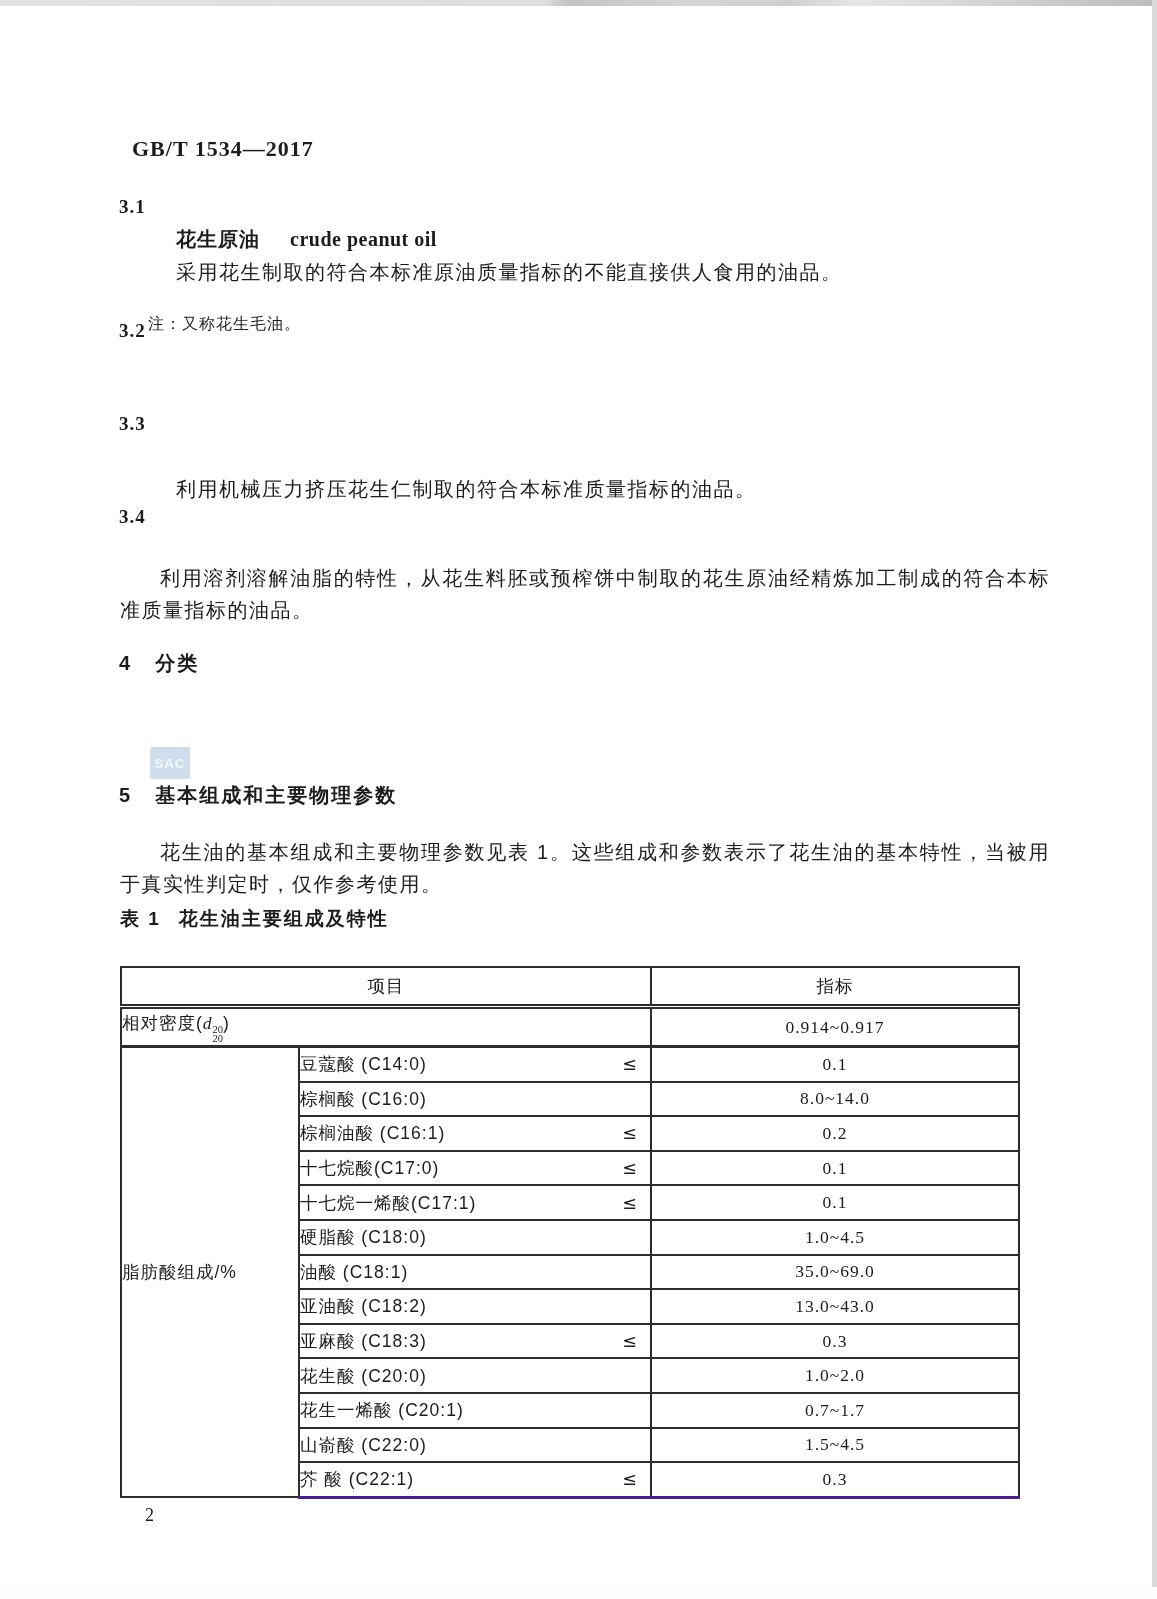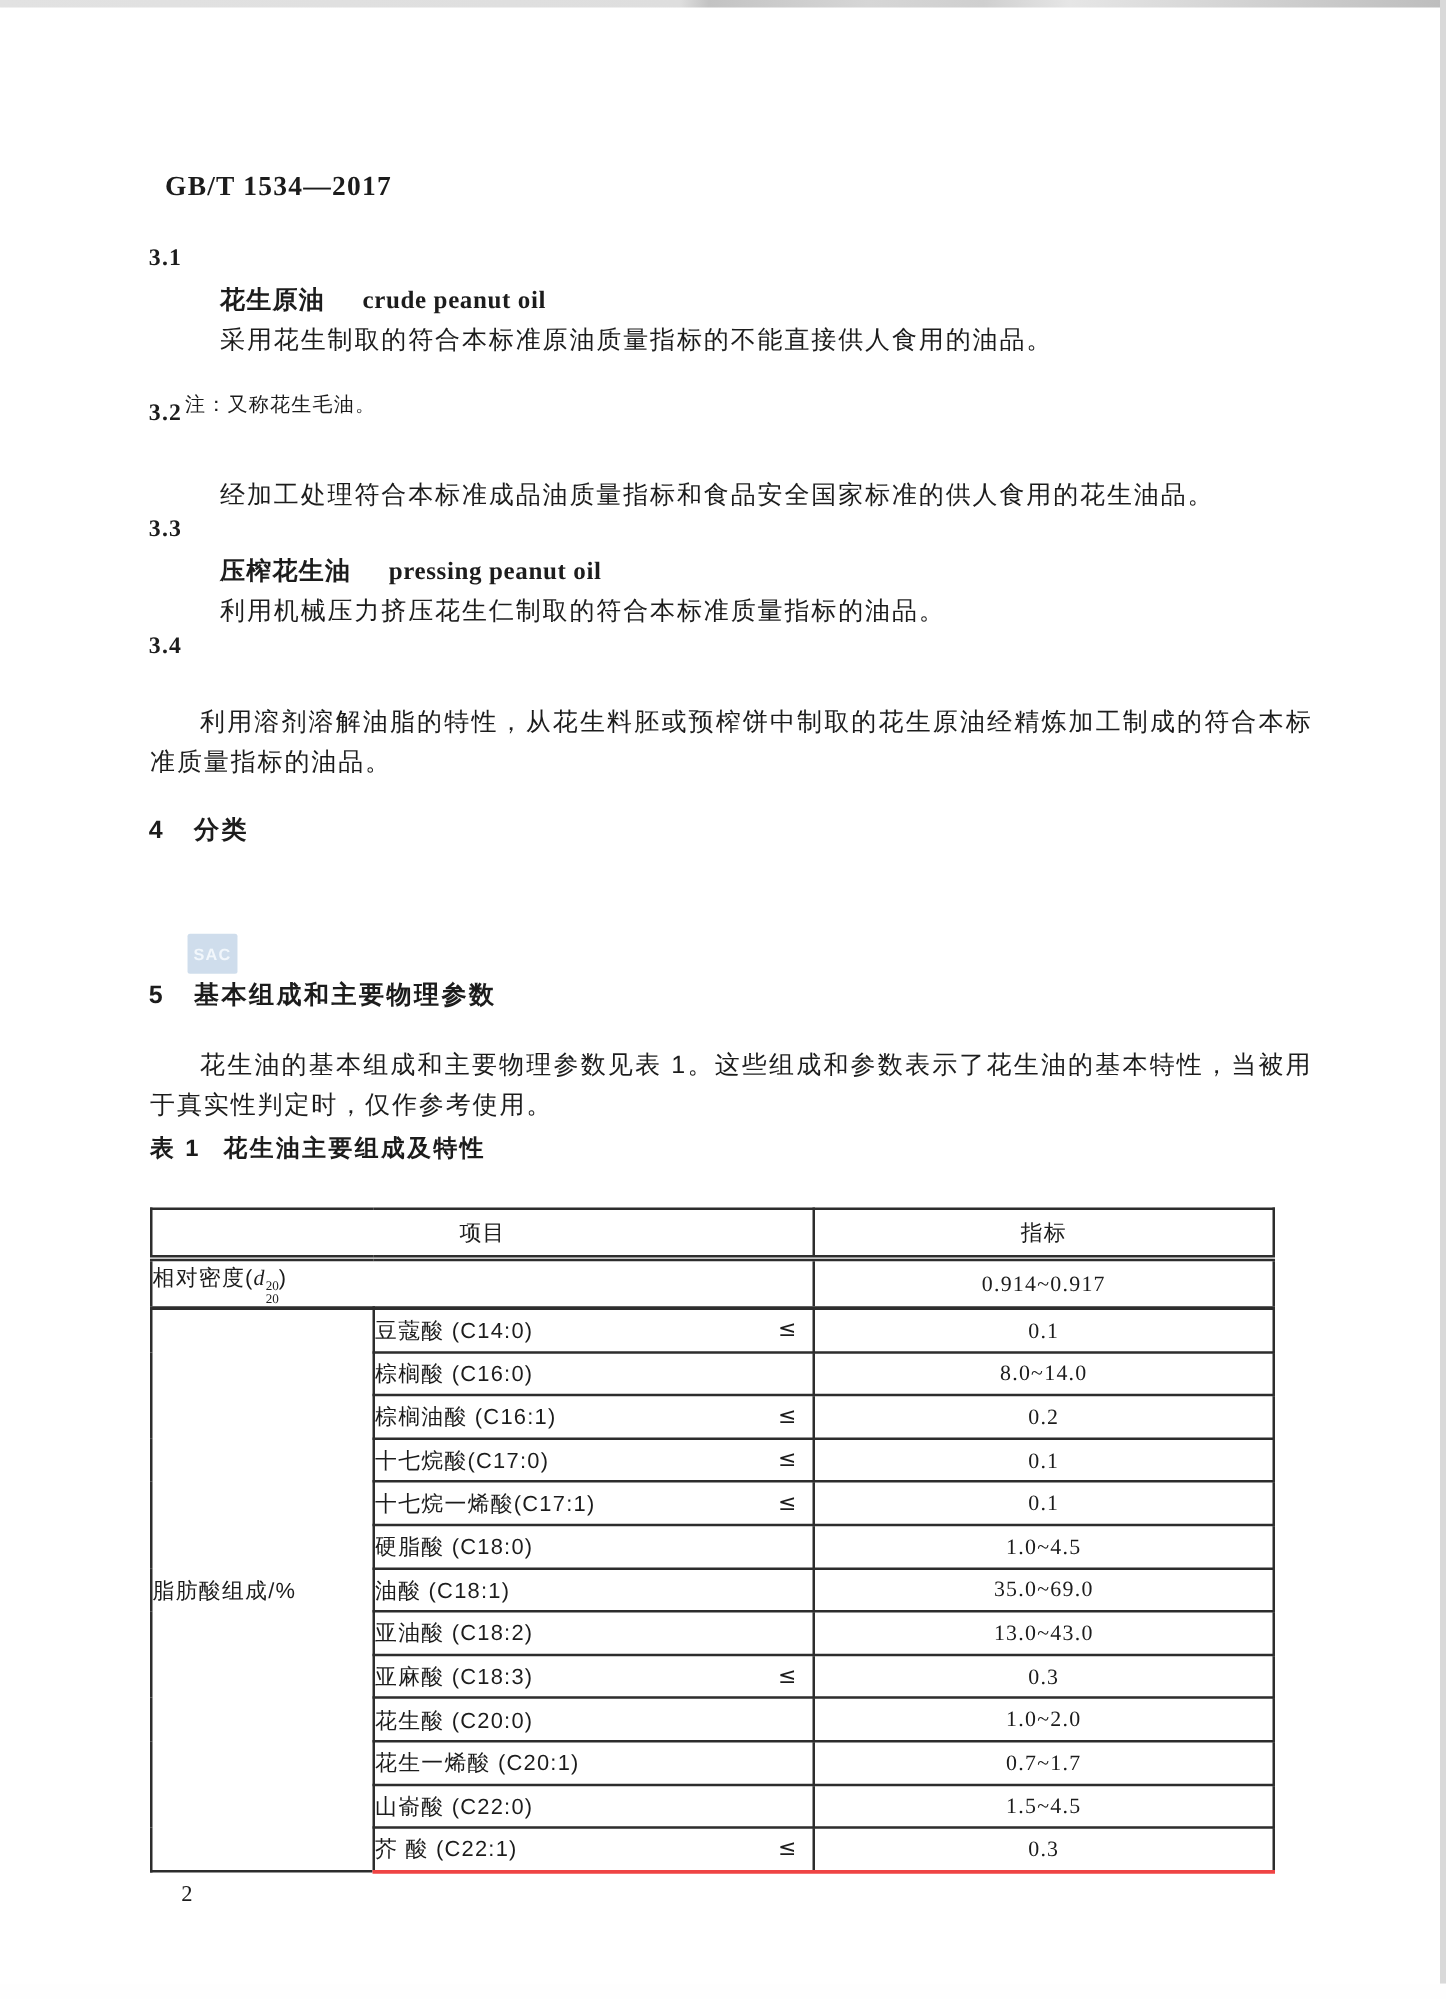--- a/index.html
+++ b/index.html
@@ -87,21 +87,21 @@
     font-family:"Liberation Serif", serif;
     letter-spacing:0.5px;
   }
   td.group{
     text-align:left;vertical-align:middle;padding-left:8px;
     border-bottom:3px solid #2d2d2d;
   }
   td.name{height:32.6px;}
   .name-flex{display:flex;align-items:center;justify-content:space-between;gap:41px;}
   .name-flex .op{margin-right:12px;font-family:"DejaVu Sans", sans-serif;}
-  tr.acid-last td{border-bottom:3px solid #ef4444;margin-top:28px;}
+  tr.acid-last td{border-bottom:3px solid #4c1d95;margin-top:28px;}
   .dstack{
     display:inline-flex;flex-direction:column;
     font-size:10.5px;line-height:9.5px;vertical-align:-4px;
     font-family:"Liberation Serif", serif;letter-spacing:0;
   }
   .dsym{font-family:"Liberation Serif", serif;font-style:italic;}
   .page-number{
     left:145px;top:1505px;font-size:18px;
     font-family:"Liberation Serif", serif;
   }
@@ -116,26 +116,22 @@
   <div class="abs doc-number">GB/T 1534—2017</div>
 
   <div class="abs sec-num" style="top:196px">3.1</div>
   <div class="abs term" style="top:226px">
     <span class="cn">花生原油</span><span class="en">crude peanut oil</span>
   </div>
   <div class="abs bodytext" style="top:256px">采用花生制取的符合本标准原油质量指标的不能直接供人食用的油品。</div>
   <div class="abs note" style="top:290px">注：又称花生毛油。</div>
 
   <div class="abs sec-num" style="top:320px">3.2</div>
-  <div class="abs bodytext" style="top:380px">经加工处理符合本标准成品油质量指标和食品安全国家标准的供人食用的花生油品。</div>
 
   <div class="abs sec-num" style="top:413px">3.3</div>
-  <div class="abs term" style="top:443px">
-    <span class="cn">压榨花生油</span><span class="en">pressing peanut oil</span>
-  </div>
   <div class="abs bodytext" style="top:473px">利用机械压力挤压花生仁制取的符合本标准质量指标的油品。</div>
 
   <div class="abs sec-num" style="top:506px">3.4</div>
   <div class="abs para" style="top:562px">利用溶剂溶解油脂的特性，从花生料胚或预榨饼中制取的花生原油经精炼加工制成的符合本标准质量指标的油品。</div>
 
   <div class="abs sec-heading" style="top:650px">
     <span>4</span><span class="sec-title">分类</span>
   </div>
 
   <div class="abs watermark">SAC</div>

